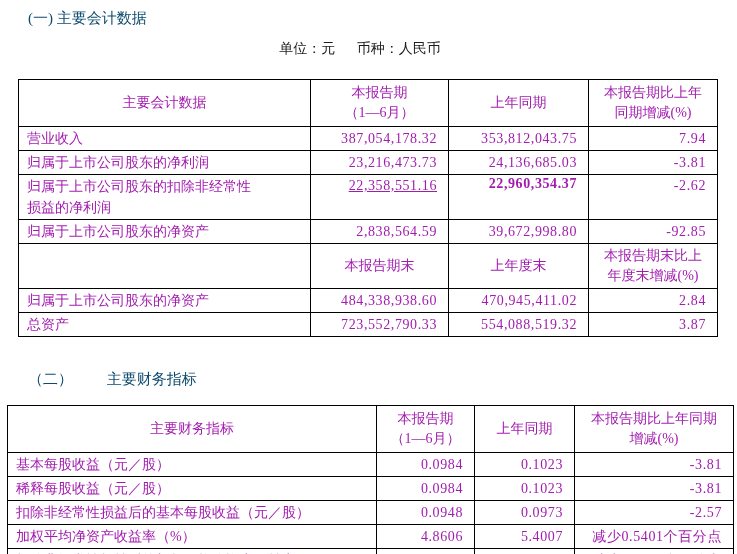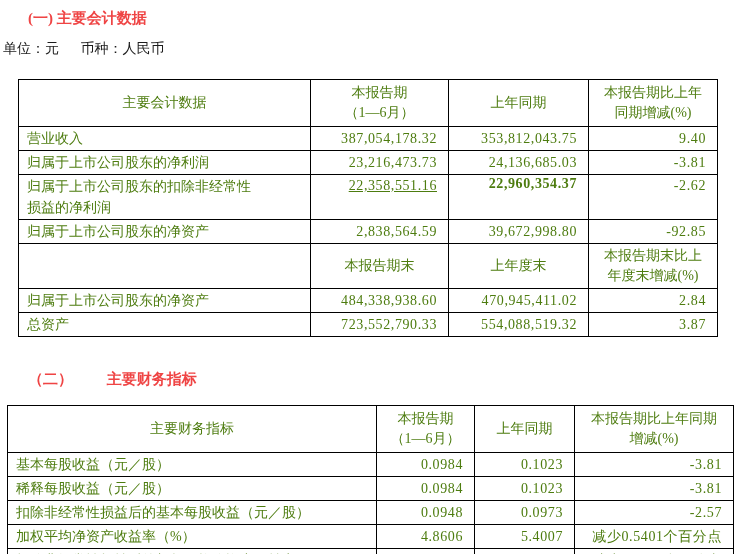--- a/index.html
+++ b/index.html
@@ -1,27 +1,27 @@
 <!DOCTYPE html>
 <html><head>
 <meta charset="utf-8">
 <style>
   html, body { margin:0; padding:0; }
   body {
     width:737px; height:554px; background:#ffffff;
     font-family:"Liberation Serif","DejaVu Serif",serif;
     color:#1c1c1c; overflow:hidden;
   }
-  .sec-title { font-size:15px; font-weight:bold; color:#ef4444; }
+  .sec-title { font-size:15px; font-weight:normal; color:#0c4a6e; }
   .title1 { padding:9px 0 0 28px; }
   .title2 { padding:33px 0 0 28px; }
   .title2 .t2-label { margin-left:30px; }
-  .unit-line { text-align:left; padding:12px 20px 0 3px; font-size:14px; }
+  .unit-line { text-align:center; padding:12px 20px 0 3px; font-size:14px; }
   .unit-line .gap { margin-left:18px; }
-  table { border-collapse:collapse; table-layout:fixed; font-size:14px; color:#4d7c0f; }
+  table { border-collapse:collapse; table-layout:fixed; font-size:14px; color:#a21caf; }
   .t1 { margin:21px 0 0 18px; width:699px; }
   .t2 { margin:16px 0 0 7px; width:726px; }
   th, td { border:1px solid #000; padding:1px 6px; vertical-align:middle; }
   th { font-weight:normal; text-align:center; line-height:1.45; }
   .t1 thead th { height:44px; }
   .t2 thead th { height:44px; }
   td.label { text-align:left; padding-left:8px; white-space:pre-line; line-height:1.5;margin-top:20px; }
   td.num { text-align:right; padding-right:11px; letter-spacing:0.6px; }
   .t1 tbody td { height:20px; }
   .t2 tbody td { height:21px; }
@@ -59,21 +59,21 @@
           <span class="hdr-line">本报告期比上年</span>
           <span class="hdr-line">同期增减(%)</span>
         </th>
       </tr>
     </thead>
     <tbody>
       <tr>
         <td class="label">营业收入</td>
         <td class="num">387,054,178.32</td>
         <td class="num">353,812,043.75</td>
-        <td class="num">9.40</td>
+        <td class="num">7.94</td>
       </tr>
       <tr>
         <td class="label">归属于上市公司股东的净利润</td>
         <td class="num">23,216,473.73</td>
         <td class="num">24,136,685.03</td>
         <td class="num">-3.81</td>
       </tr>
       <tr>
         <td class="label">归属于上市公司股东的扣除非经常性
 损益的净利润</td>

